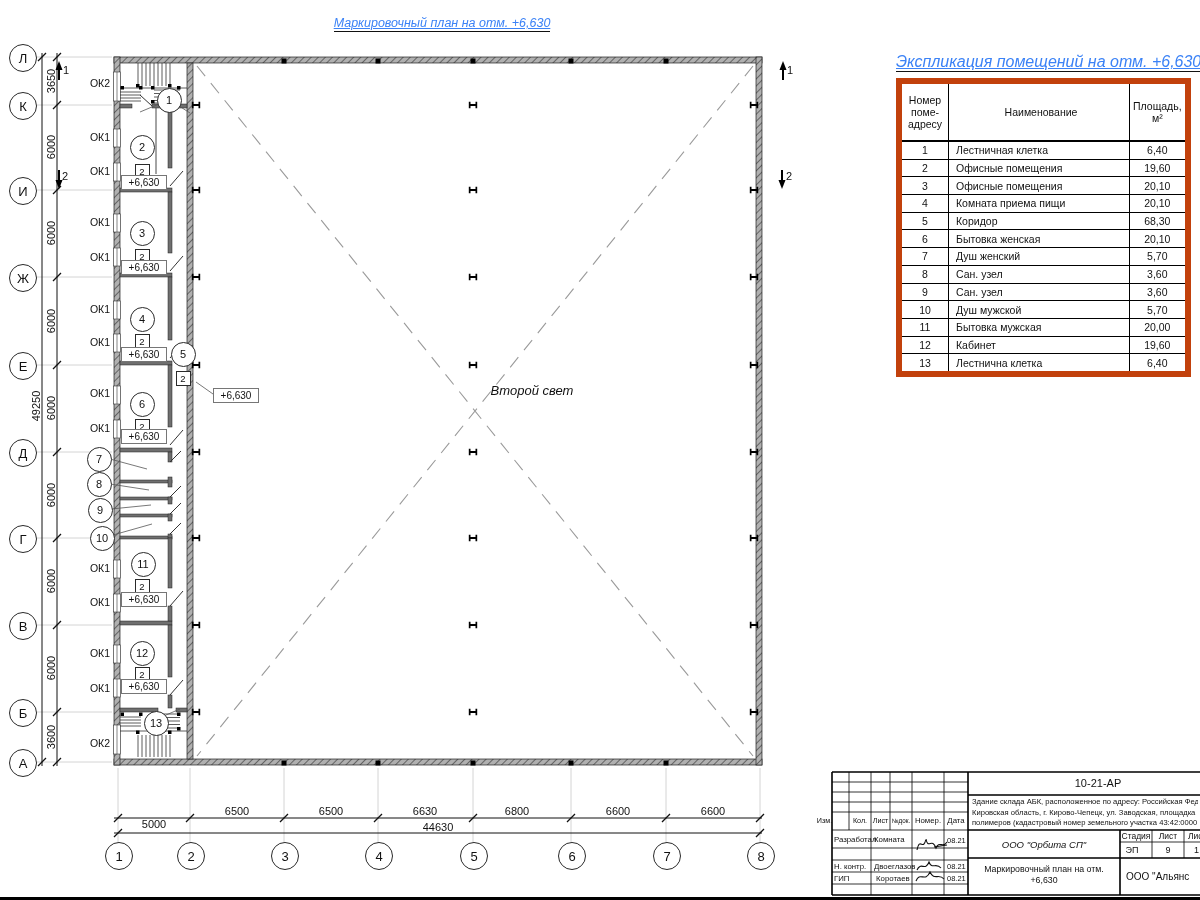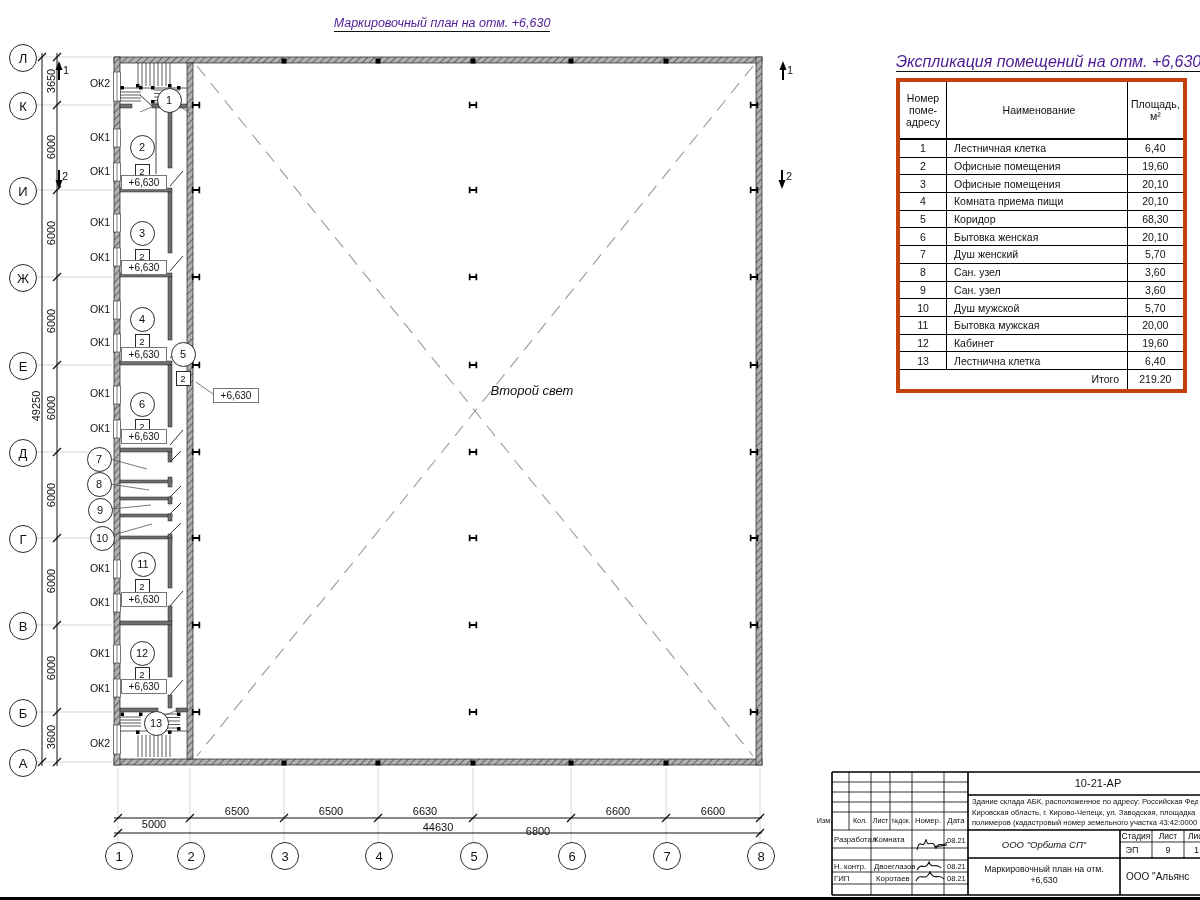--- a/index.html
+++ b/index.html
@@ -1,37 +1,37 @@
 <!DOCTYPE html>
 <html><head>
 <meta charset="utf-8">
 <style>
   html,body{margin:0;padding:0;}
   body{width:1200px;height:900px;background:#fff;position:relative;overflow:hidden;
        font-family:"Liberation Sans",sans-serif;color:#111;}
   #stage{position:absolute;inset:0;width:1200px;height:900px;}
-  .lbl{position:absolute;white-space:nowrap;color:#4c1d95;}
+  .lbl{position:absolute;white-space:nowrap;color:#3b82f6;text-decoration:underline;}
   .ptitle{font-style:italic;font-size:12.5px;text-align:center;}
   .ptitle span{border-bottom:1px solid #111;padding-bottom:1px;}
   .ax{position:absolute;width:26px;height:26px;border:1.2px solid #2a2a2a;border-radius:50%;
       background:#fff;display:flex;align-items:center;justify-content:center;font-size:13px;}
   .rm{position:absolute;width:23px;height:23px;border:1px solid #2a2a2a;border-radius:50%;
       background:#fff;display:flex;align-items:center;justify-content:center;font-size:11px;}
   .bd{position:absolute;width:13px;height:13px;border:1px solid #2a2a2a;background:#fff;
       display:flex;align-items:center;justify-content:center;font-size:9.5px;}
   .el{position:absolute;width:44px;height:13px;border:1px solid #767676;background:#fff;
       display:flex;align-items:center;justify-content:center;font-size:10px;}
   .ok{position:absolute;width:34px;text-align:right;font-size:10.5px;}
   .vrot{position:absolute;transform:translate(-50%,-50%) rotate(-90deg);white-space:nowrap;font-size:11px;}
   .hdim{position:absolute;transform:translate(-50%,-50%);white-space:nowrap;font-size:11px;}
   .sn{position:absolute;font-size:11px;}
   .sched{position:absolute;left:896px;top:78px;border-collapse:collapse;table-layout:fixed;
          font-size:10.5px;background:#fff;}
   .sched td,.sched th{border:1px solid #000;padding:0 3px;font-weight:normal;overflow:hidden;}
-  .sched{border:4px solid #c2410c;}
+  .sched{border:6px solid #c2410c;}
   .sched thead th{height:56px;text-align:center;border-bottom:2px solid #000;}
   .sched tbody td{height:16.7px;}
   .sched .c0{width:40px;text-align:center;}
   .sched .c1{width:170px;text-align:left;padding-left:7px;}
   .sched .c2{width:46px;text-align:center;}
   .tb{position:absolute;font-size:8px;white-space:nowrap;}
   .tbc{text-align:center;}
   .addr{line-height:10.5px;font-size:7.6px;}
 </style>
 </head>
@@ -287,21 +287,21 @@
 <div class="vrot" style="left:51px;top:495px;">6000</div>
 <div class="vrot" style="left:51px;top:581px;">6000</div>
 <div class="vrot" style="left:51px;top:668px;">6000</div>
 <div class="vrot" style="left:51px;top:737px;">3600</div>
 <div class="vrot" style="left:36px;top:406px;">49250</div>
 
 <div class="hdim" style="left:154px;top:824px;">5000</div>
 <div class="hdim" style="left:237px;top:811px;">6500</div>
 <div class="hdim" style="left:331px;top:811px;">6500</div>
 <div class="hdim" style="left:425px;top:811px;">6630</div>
-<div class="hdim" style="left:538px;top:811px;margin-top:20px;">6800</div>
+<div class="hdim" style="left:517px;top:811px;">6800</div>
 <div class="hdim" style="left:618px;top:811px;">6600</div>
 <div class="hdim" style="left:713px;top:811px;">6600</div>
 <div class="hdim" style="left:438px;top:827px;">44630</div>
 
 <div class="ok" style="left:76px;top:77px;">ОК2</div>
 <div class="ok" style="left:76px;top:131px;">ОК1</div>
 <div class="ok" style="left:76px;top:165px;">ОК1</div>
 <div class="ok" style="left:76px;top:216px;">ОК1</div>
 <div class="ok" style="left:76px;top:251px;">ОК1</div>
 <div class="ok" style="left:76px;top:303px;">ОК1</div>
@@ -429,24 +429,20 @@
     <tr>
         <td class="c0">12</td>
         <td class="c1">Кабинет</td>
         <td class="c2">19,60</td>
       </tr>
     <tr>
         <td class="c0">13</td>
         <td class="c1">Лестнична клетка</td>
         <td class="c2">6,40</td>
       </tr>
-    <tr>
-      <td colspan="2" style="text-align:right;padding-right:8px;height:19px;">Итого</td>
-      <td class="c2">219.20</td>
-    </tr>
   </tbody>
 </table>
 
 <div class="tb tbc" style="left:968px;top:777px;width:260px;font-size:11px;">10-21-АР</div>
 
 <div class="tb addr" style="left:972px;top:797px;width:226px;overflow:hidden;">
   <div>Здание склада АБК, расположенное по адресу: Российская Феде</div>
   <div>Кировская область, г. Кирово-Чепецк, ул. Заводская, площадка</div>
   <div>полимеров (кадастровый номер земельного участка 43:42:0000</div>
 </div>

